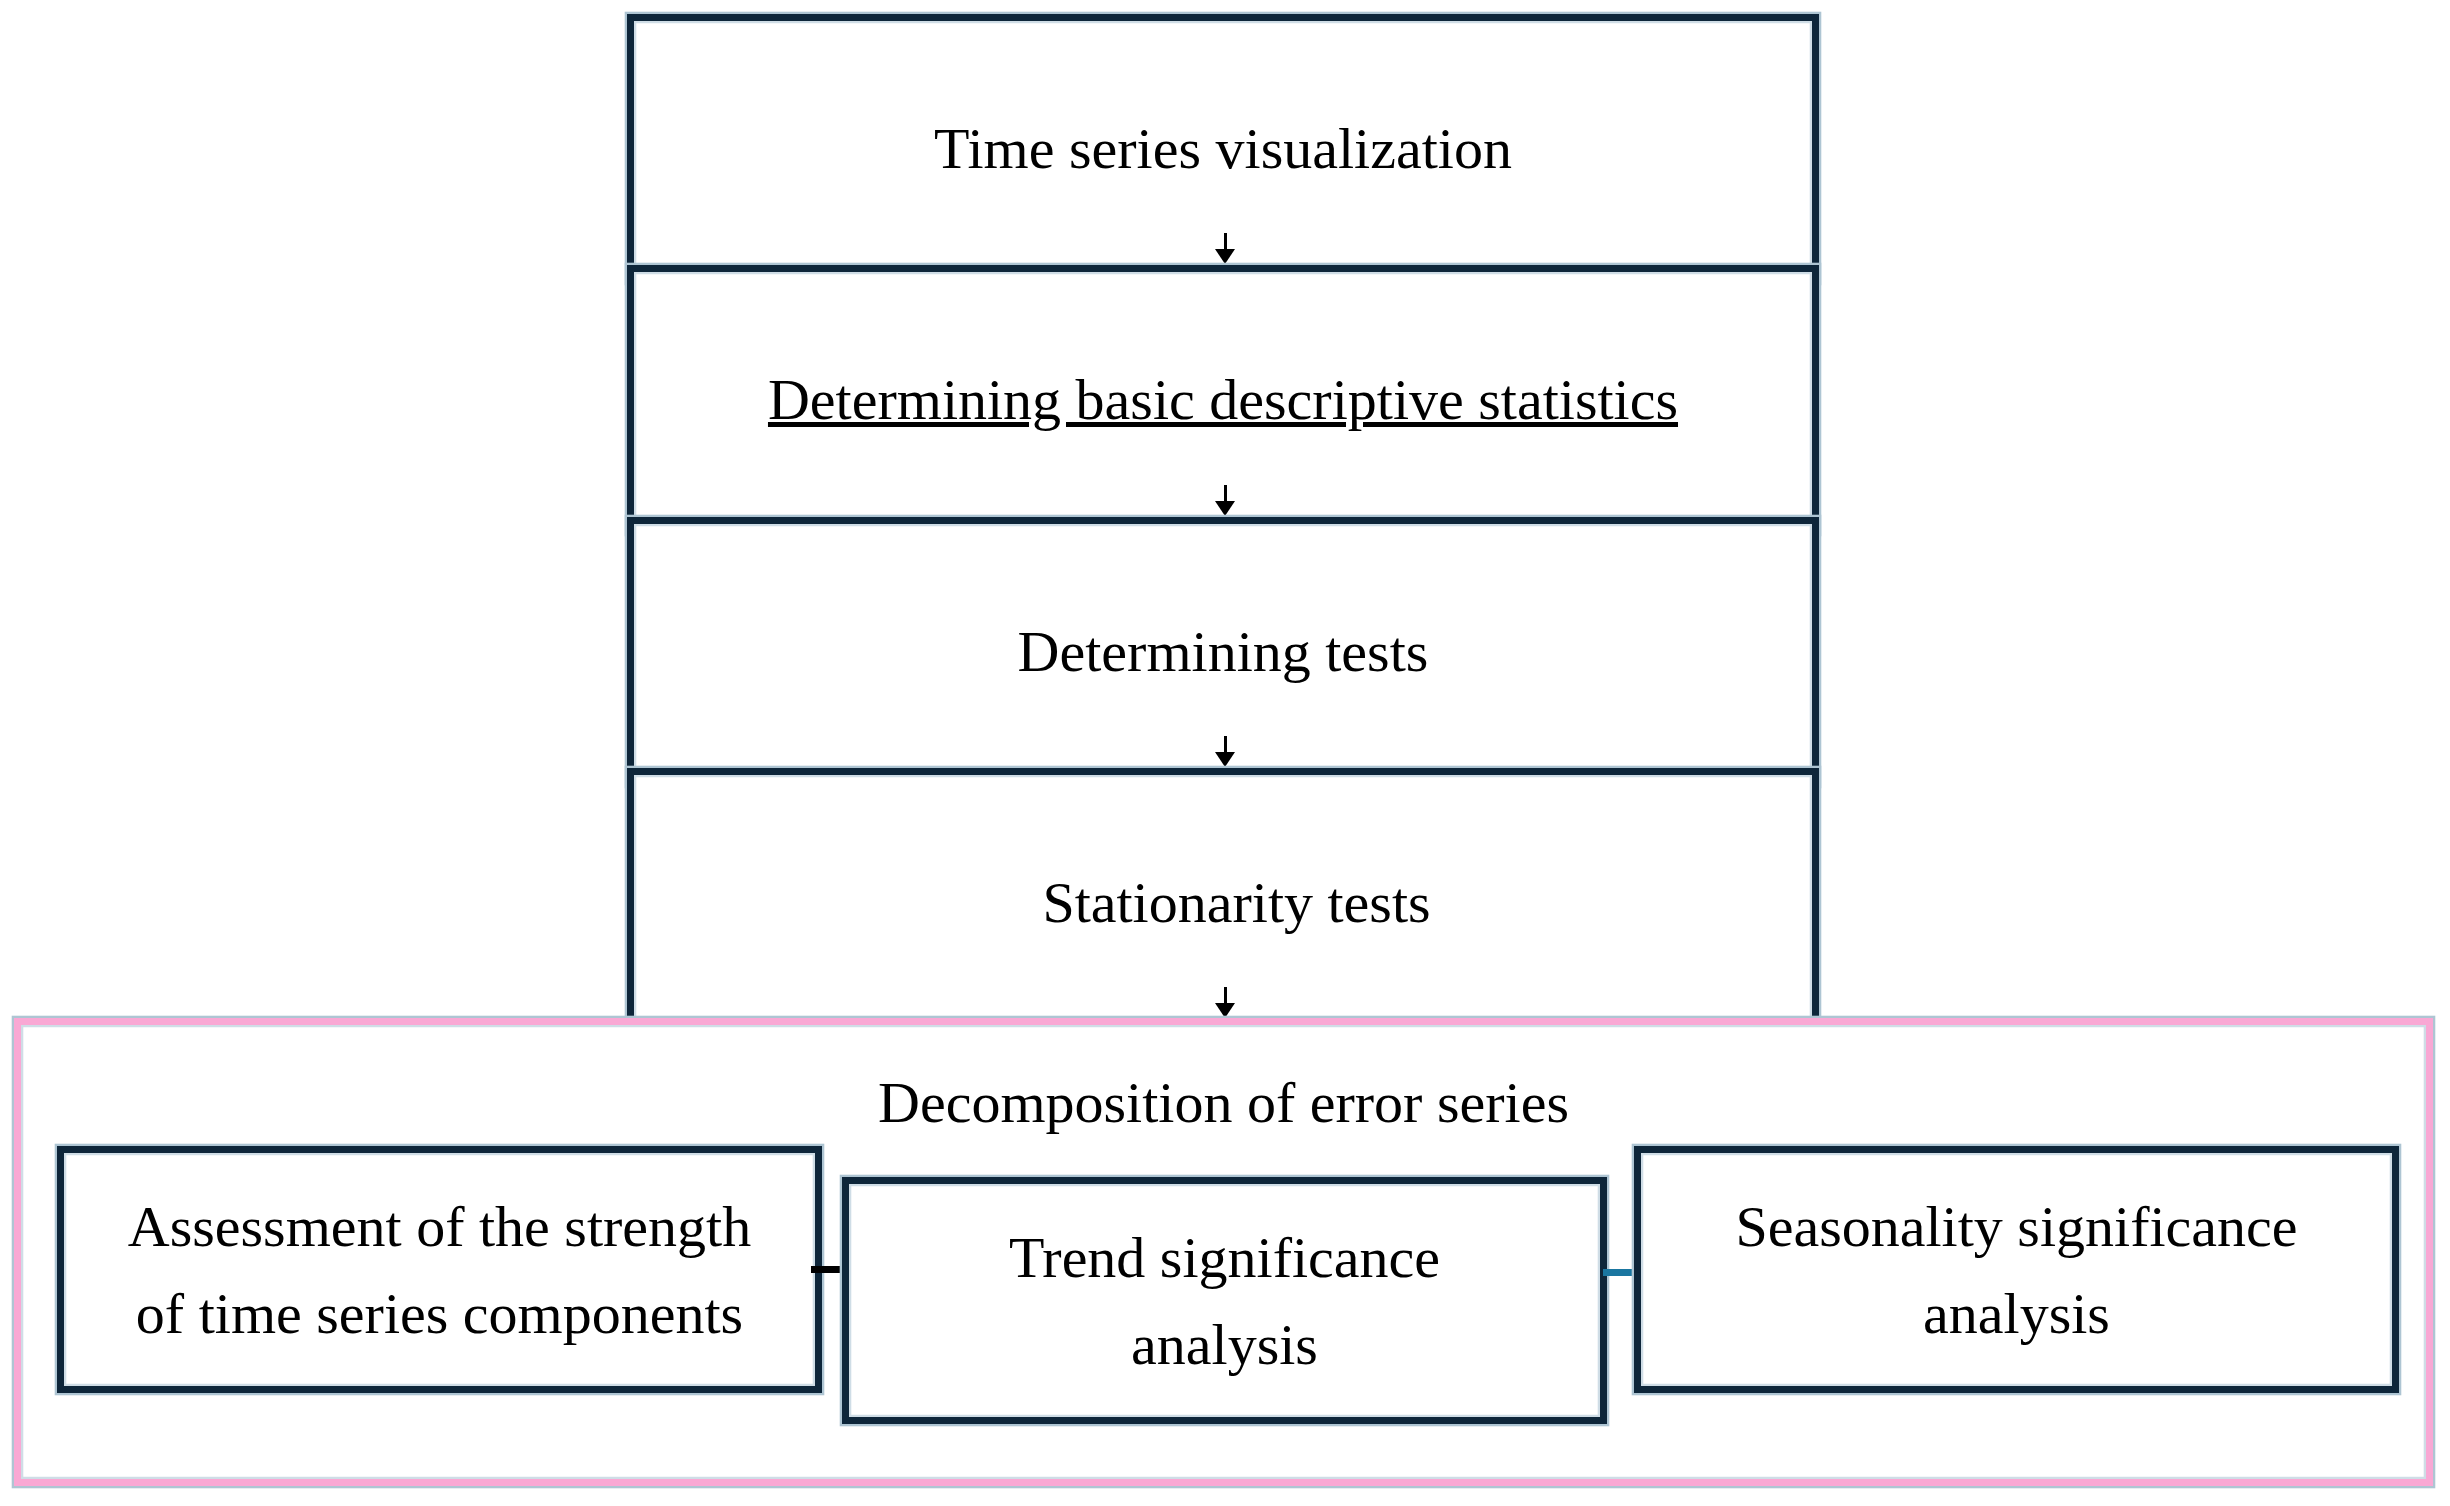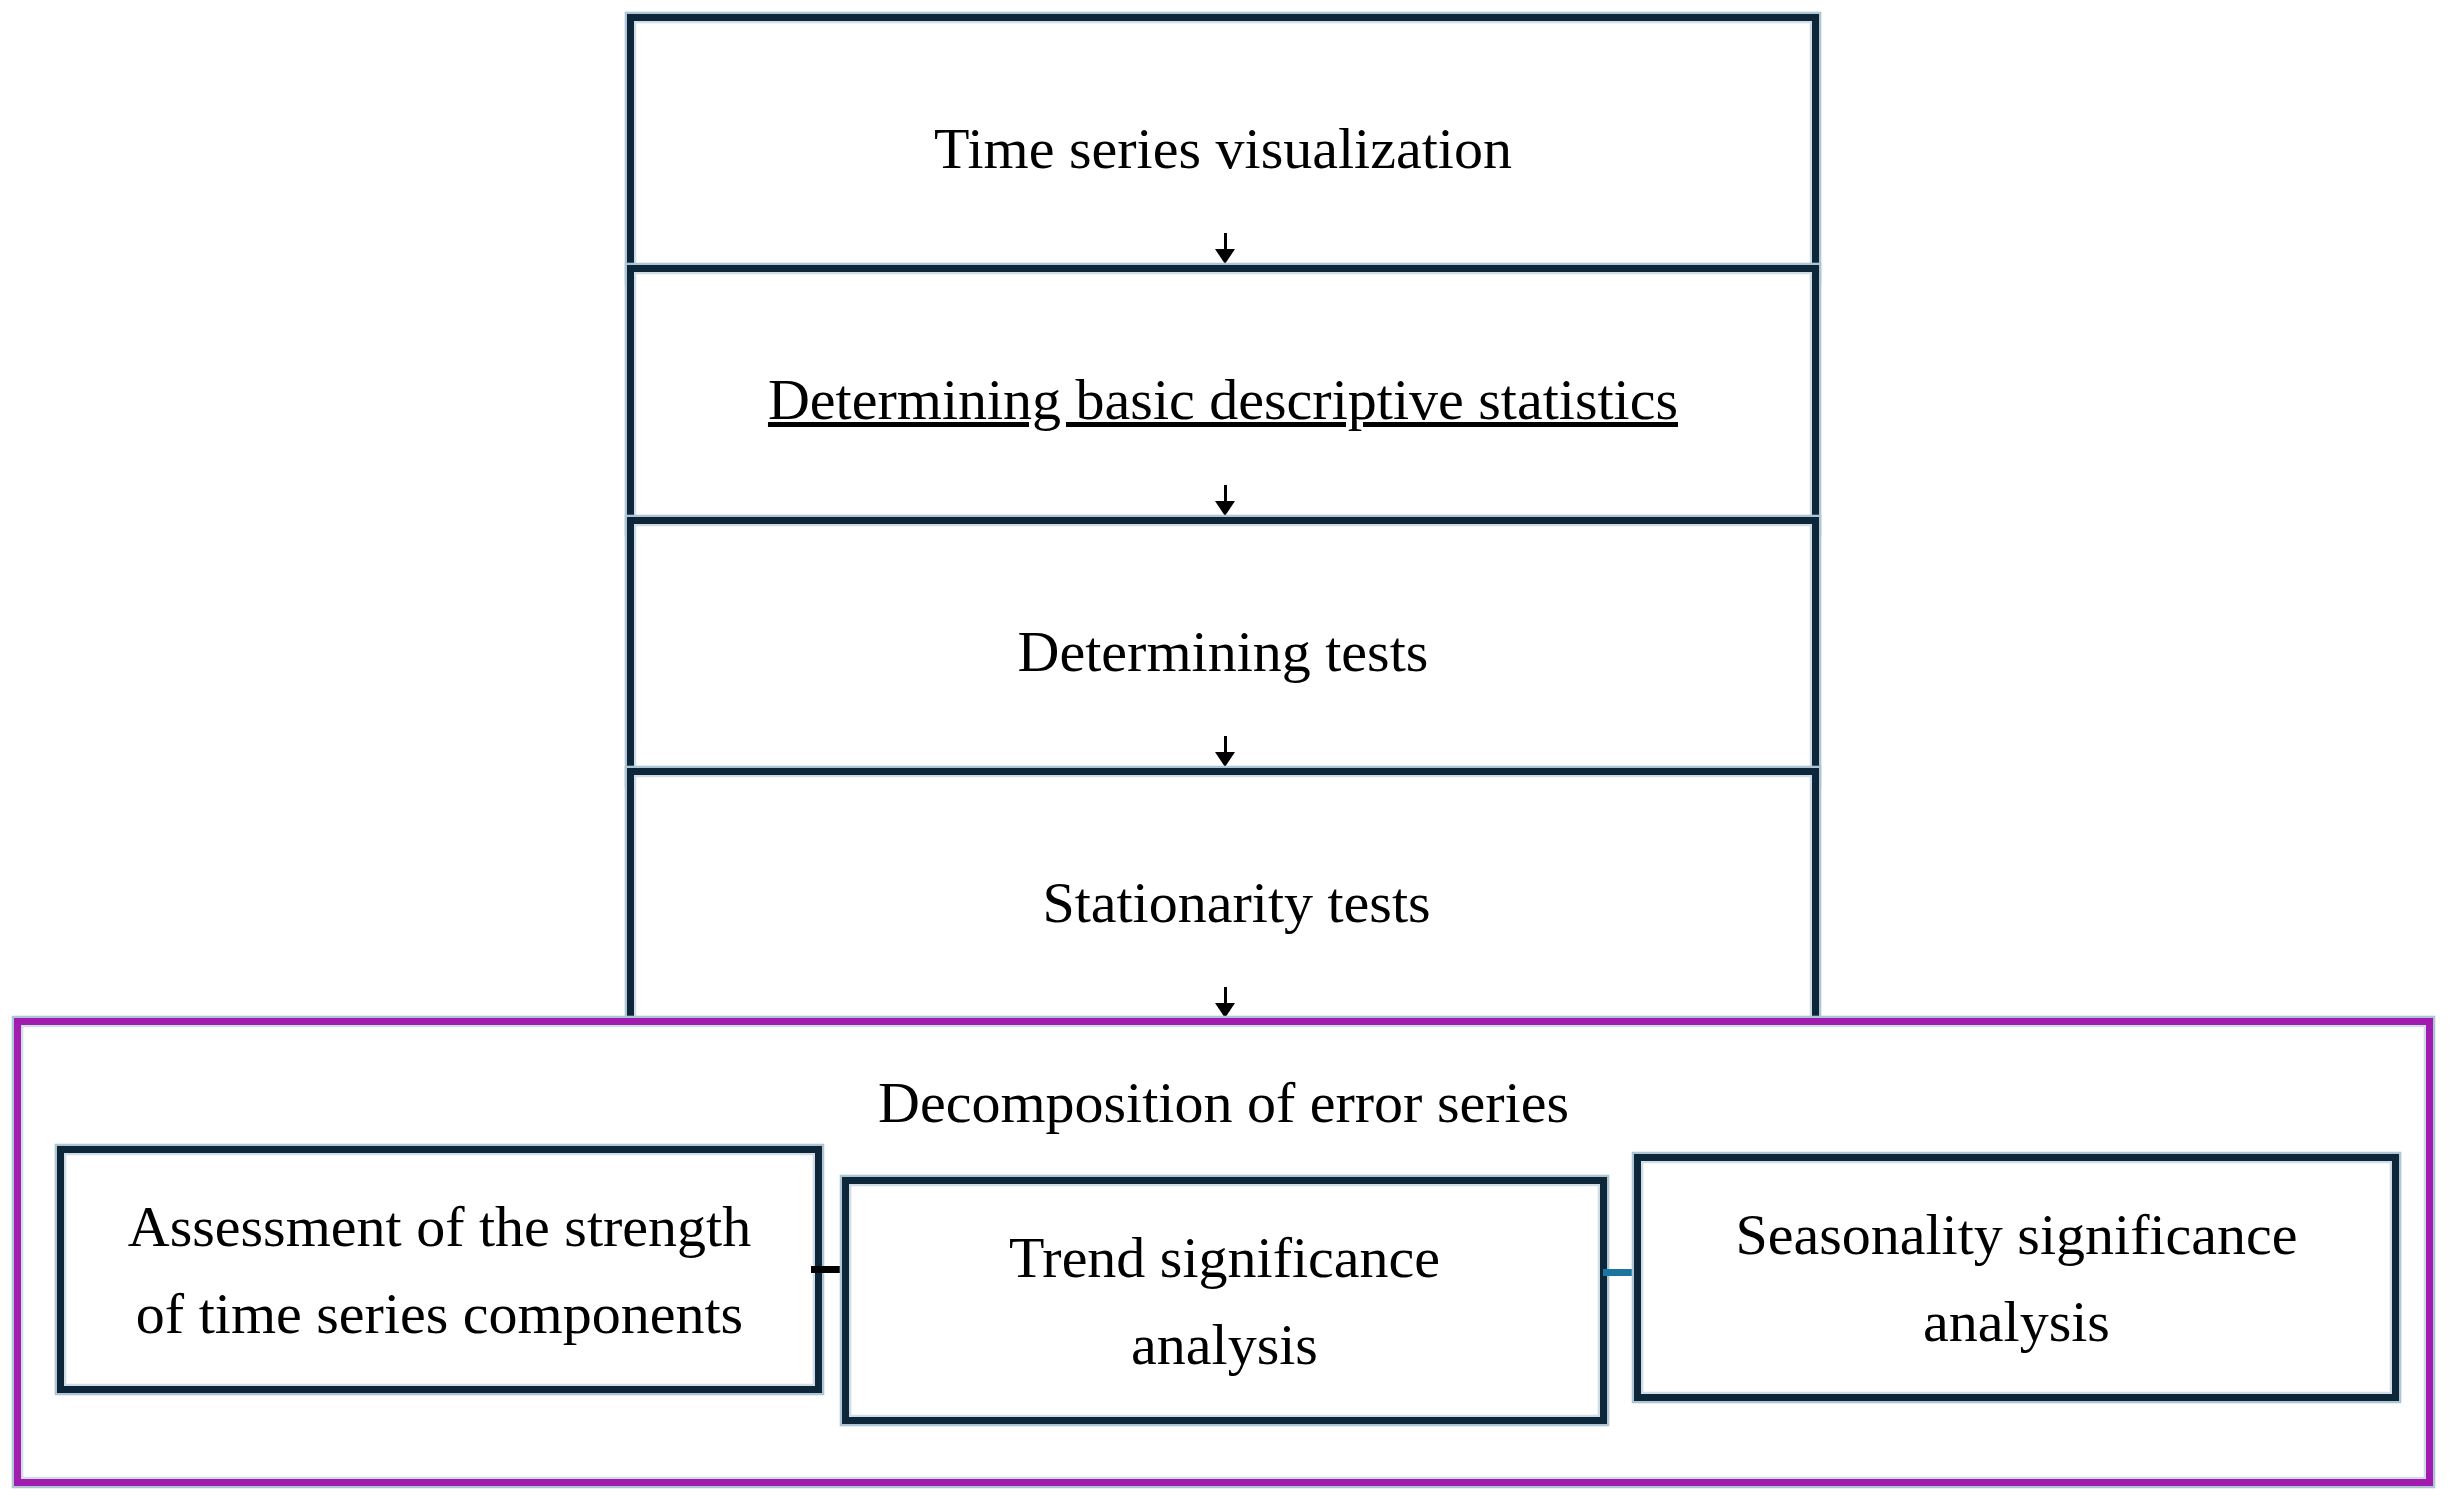--- a/index.html
+++ b/index.html
@@ -70,21 +70,21 @@
     border-top: 15.5px solid #000000;
   }
   
   .bigbox {
     position: absolute;
     left: 14px;
     top: 1018px;
     width: 2419px;
     height: 468px;
     box-sizing: border-box;
-    border: 7px solid #a21caf;
+    border: 7px solid #f9a8d4;
     box-shadow: 0 0 0 2.3px #aec5d3, inset 0 0 0 2.3px #cfdde6;
     background: #ffffff;
   }
   .ctitle {
     position: absolute;
     left: 0;
     top: 34px;
     width: 100%;
     text-align: center;
     font-size: 58px;
@@ -99,21 +99,21 @@
     border: 7px solid #0e263a;
     box-shadow: 0 0 0 2.3px #aec5d3, inset 0 0 0 2.3px #cfdde6;
     background: #ffffff;
     display: flex;
     align-items: center;
     justify-content: center;
     text-align: center;
   }
   .s1 { left: 36px; }
   .s2 { left: 821px; margin-top: 31px; }
-  .s3 { left: 1613px; margin-top: 8px; }
+  .s3 { left: 1613px; }
   .hconn {
     position: absolute;
     height: 7px;
   }
   .conn-black {
     left: 790px;
     top: 241px;
     width: 33px;
     background: #000000;
   }

